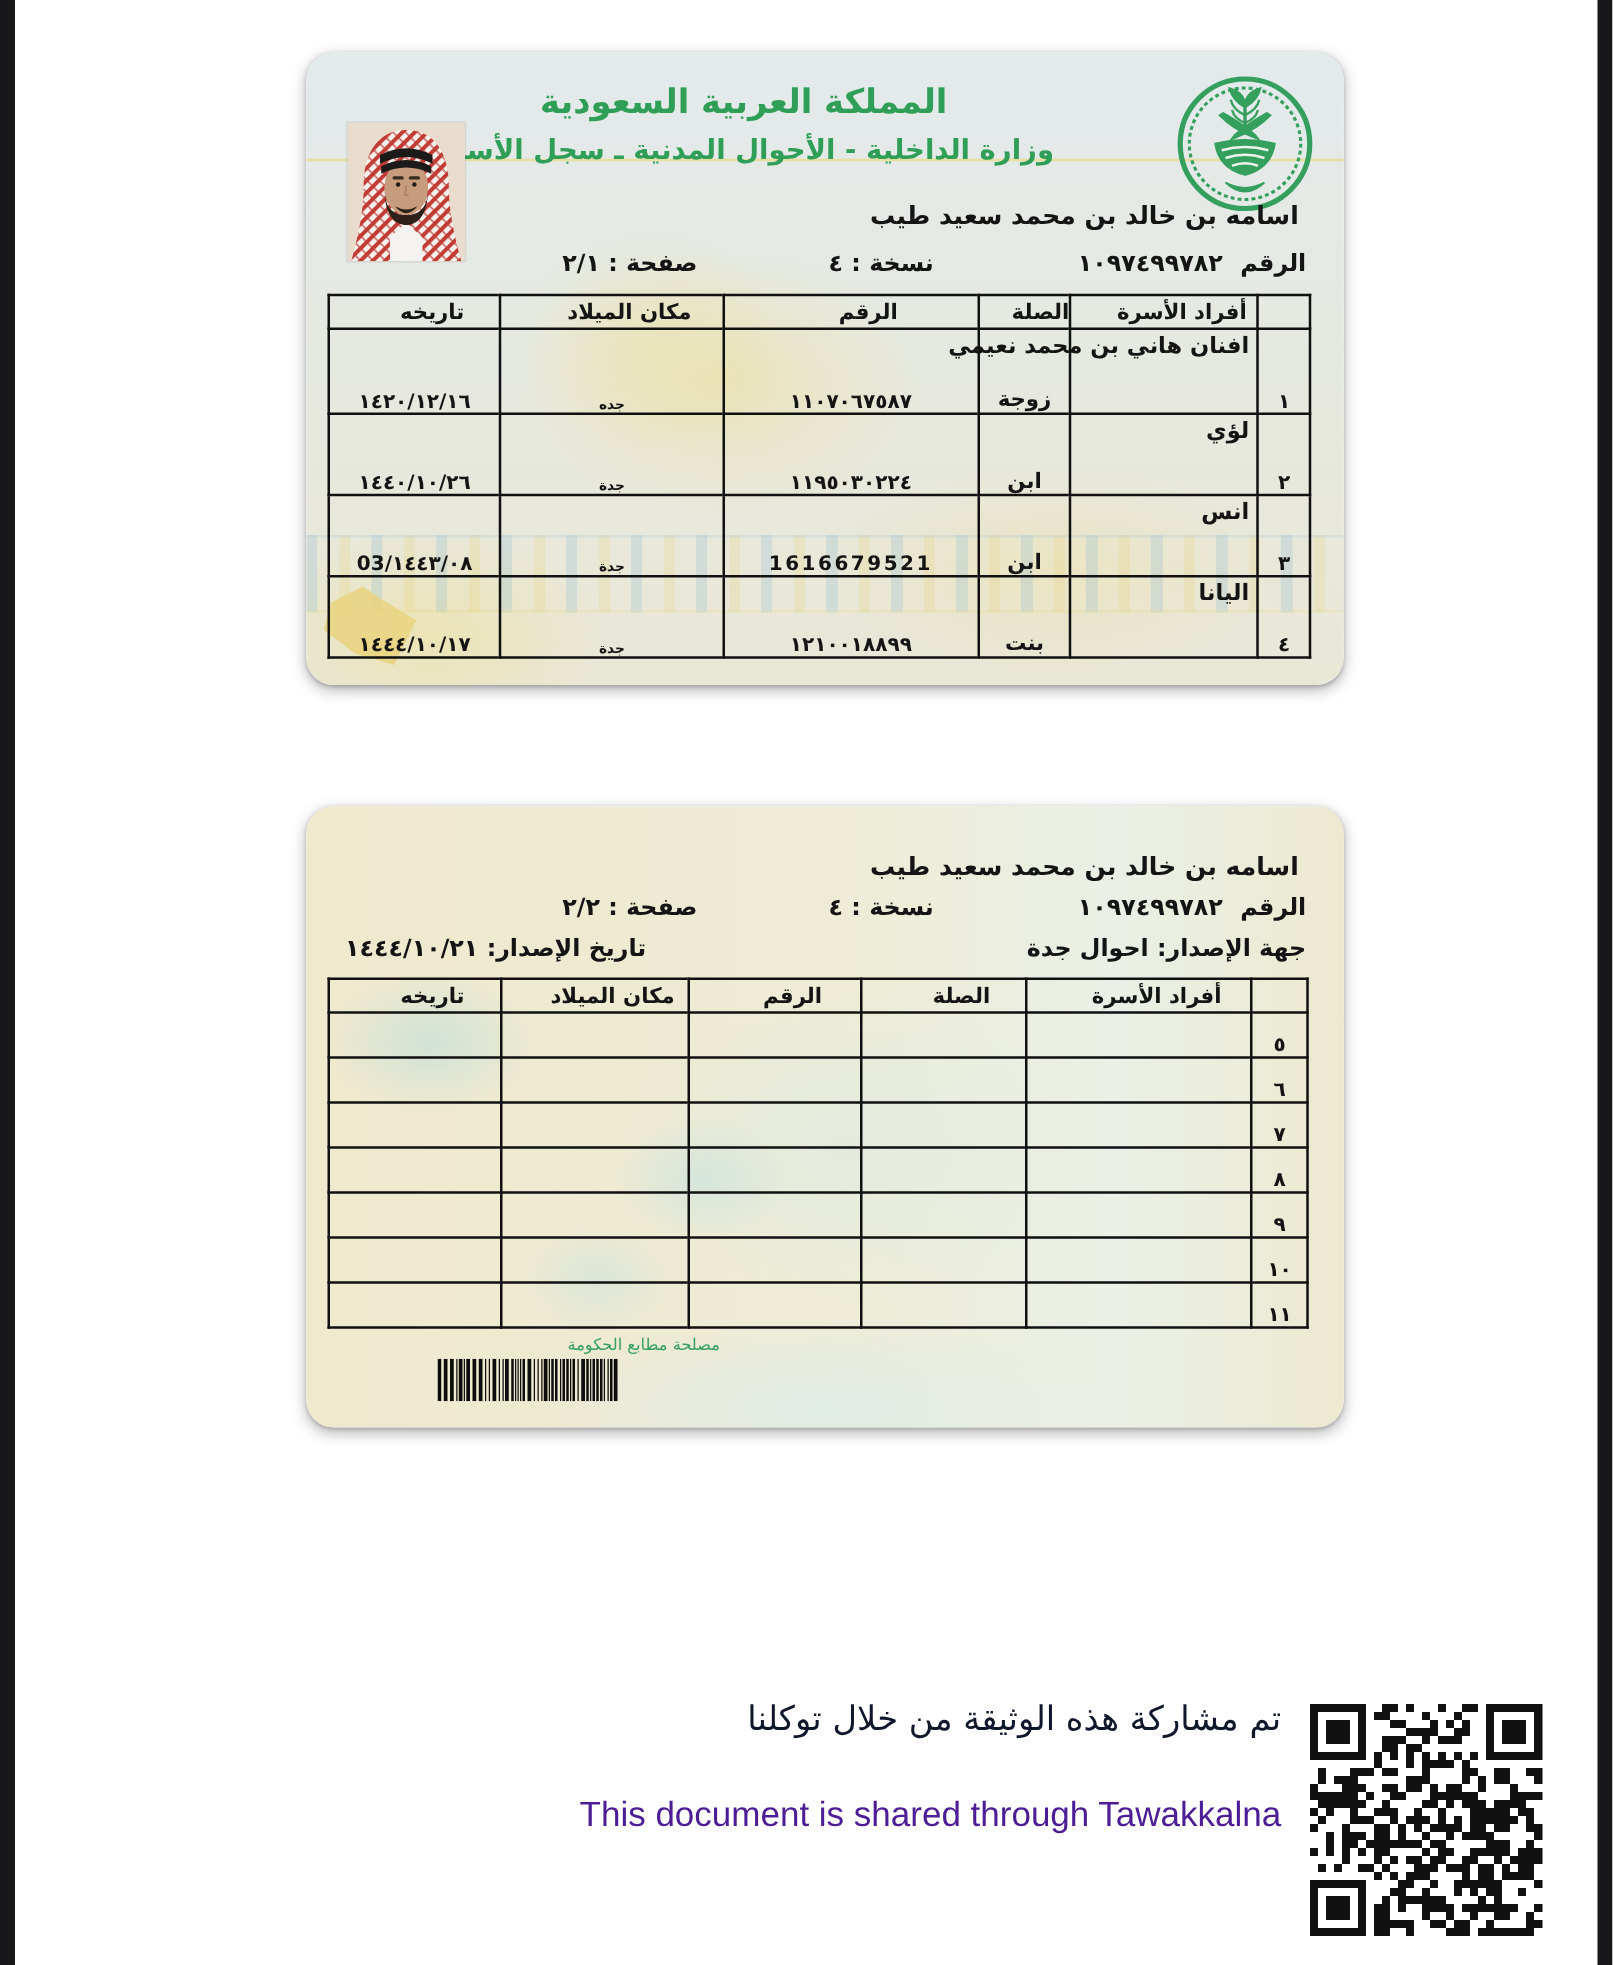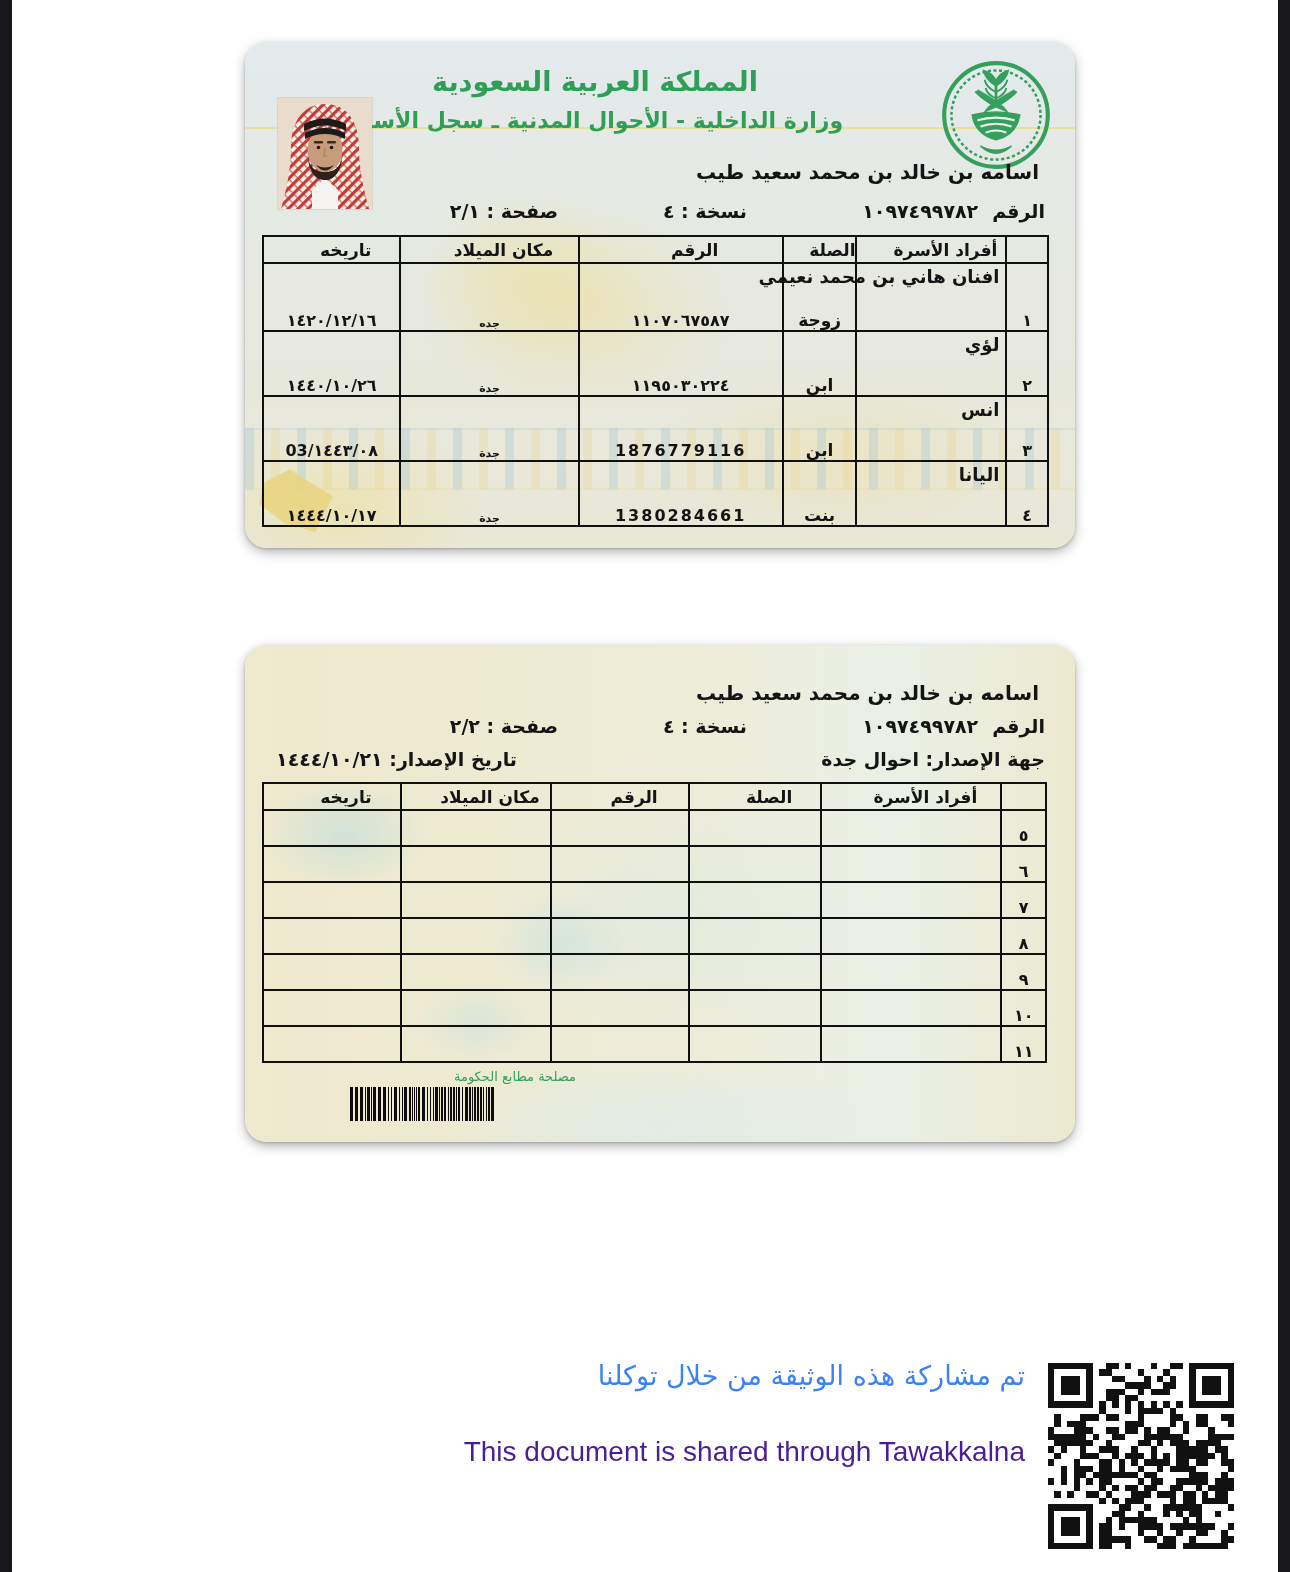--- a/index.html
+++ b/index.html
@@ -89,21 +89,21 @@
   .map-blob{position:absolute;left:14px;bottom:16px;width:74px;height:64px;background:#e9d47e;opacity:.85;
     clip-path:polygon(8% 22%,42% 2%,60% 16%,100% 44%,76% 100%,34% 86%,0% 56%);}
   .arch-wm{position:absolute;left:170px;top:140px;width:210px;height:180px;opacity:.5;
     background:radial-gradient(closest-side, rgba(238,222,140,.55), rgba(238,222,140,.25) 60%, transparent 100%);}
 
   
   .printer-label{position:absolute;top:424px;left:150px;width:240px;text-align:center;color:#35a05e;font-size:13px;direction:rtl;}
   .barcode{position:absolute;top:442px;left:105px;width:145px;height:34px;}
 
   
-  .footer-text-ar{position:absolute;top:1360px;right:265px;font-size:27px;color:#3b82f6;direction:rtl;font-weight:500;}
+  .footer-text-ar{position:absolute;top:1360px;right:265px;font-size:27px;color:#0f172a;direction:rtl;font-weight:500;}
   .footer-text-en{position:absolute;top:1436px;right:265px;font-size:28px;color:#4c1d95;font-family:Liberation Sans, sans-serif;}
   .qr{position:absolute;top:1361px;left:1048px;width:186px;height:190px;background:#fff;}
 </style>
 </head>
 <body>
 
 <div class="edge-strip edge-left"></div>
 <div class="edge-strip edge-right"></div>
 
 <div class="card" id="card-front">
@@ -201,31 +201,31 @@
         <td class="c-num">١١٩٥٠٣٠٢٢٤</td>
         <td class="c-birth">جدة</td>
         <td class="c-date">١٤٤٠/١٠/٢٦</td>
       </tr>
       <tr class="data">
         <td class="c-idx">٣</td>
         <td class="c-members">
               <span class="member-name">انس</span>
             </td>
         <td class="c-rel">ابن</td>
-        <td class="c-num">1876779116</td>
+        <td class="c-num">1616679521</td>
         <td class="c-birth">جدة</td>
         <td class="c-date">١٤٤٣/٠٨/03</td>
       </tr>
       <tr class="data">
         <td class="c-idx">٤</td>
         <td class="c-members">
               <span class="member-name">اليانا</span>
             </td>
         <td class="c-rel">بنت</td>
-        <td class="c-num">1380284661</td>
+        <td class="c-num">١٢١٠٠١٨٨٩٩</td>
         <td class="c-birth">جدة</td>
         <td class="c-date">١٤٤٤/١٠/١٧</td>
       </tr>
     </tbody>
       </table>
   </div>
 </div>
 
 <div class="card" id="card-back">
   <div class="holder-name">اسامه بن خالد بن محمد سعيد طيب</div>

